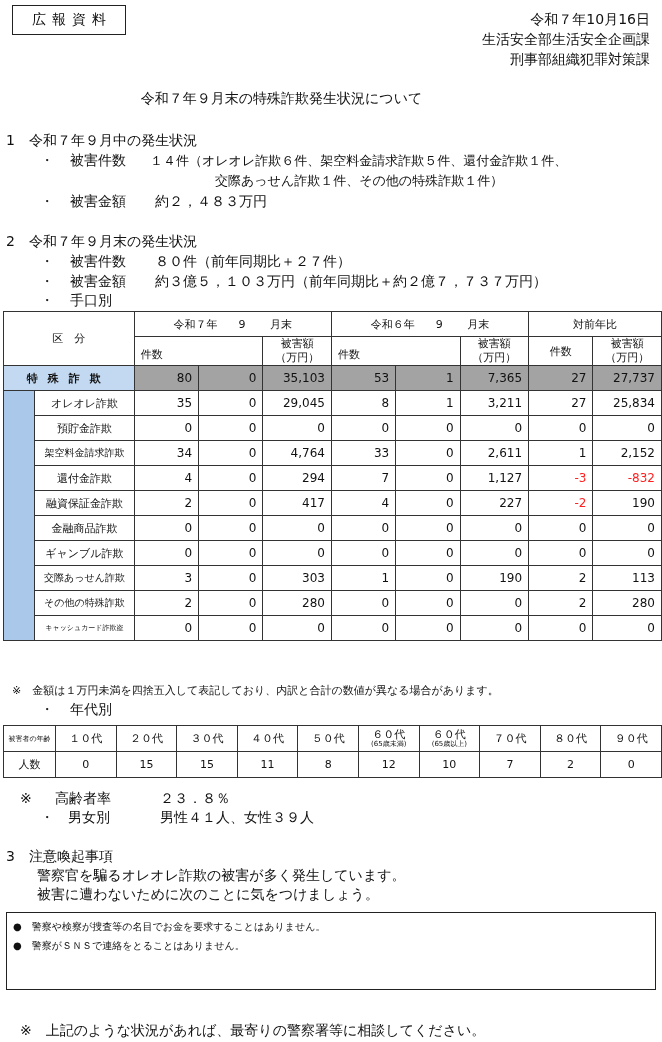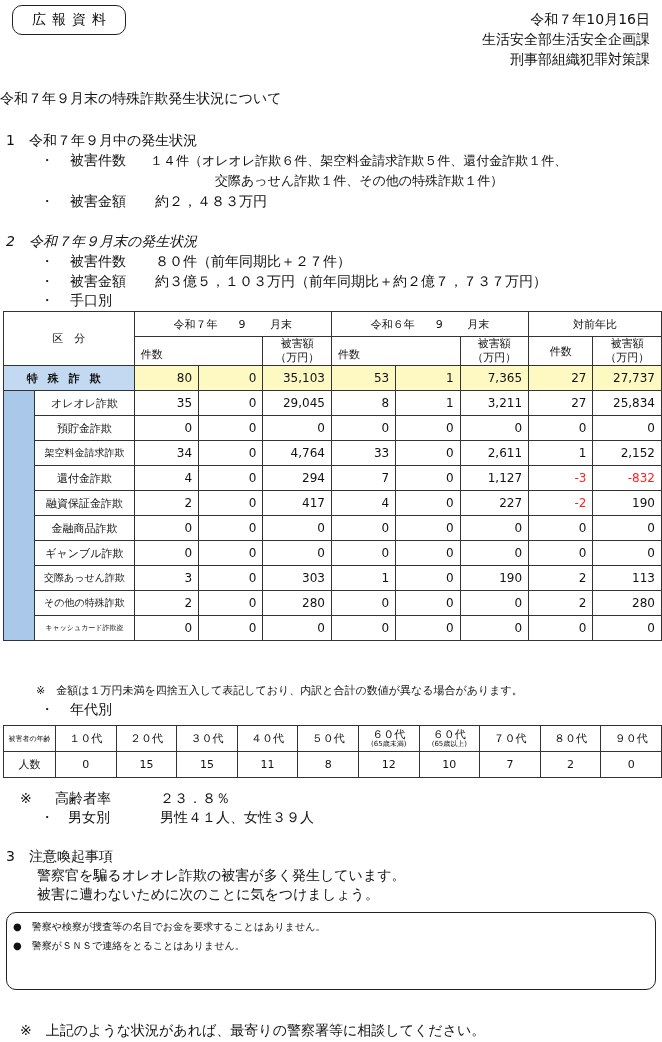--- a/index.html
+++ b/index.html
@@ -1,40 +1,40 @@
 <!DOCTYPE html>
 <html><head>
 <meta charset="utf-8">
 <style>
   html, body { margin: 0; padding: 0; background: #ffffff; }
   body {
     width: 662px; height: 1042px; position: relative; overflow: hidden;
     font-family: "DejaVu Sans", "Liberation Sans", sans-serif; color: #111;
   }
-  .abs { position: absolute; white-space: nowrap; border-radius: 10px; }
+  .abs { position: absolute; white-space: nowrap; }
   .pr-box {
     left: 12px; top: 5px; width: 114px; height: 30px; border: 1px solid #222;
     box-sizing: border-box; font-size: 14px; letter-spacing: 6px;
     display: flex; align-items: center; justify-content: center; padding-left: 6px;
   }
   .hdr-right { right: 12px; text-align: right; font-size: 14px; line-height: 18px; }
-  .title { left: 0; width: 563px; top: 90px; font-size: 14px; }
+  .title { left: 0; width: 563px; text-align: center; top: 90px; font-size: 14px; }
   .t14 { font-size: 14px; }
   .t13 { font-size: 13px; }
 
   table.main {
     position: absolute; left: 3px; top: 311px; width: 659px;
     border-collapse: collapse; font-size: 11px; table-layout: fixed;
   }
   table.main td {
     border: 1px solid #333; height: 25px; padding: 0 6px; box-sizing: border-box;
   }
   table.main td.num { text-align: right; font-size: 12px; }
   table.main td.c { text-align: center; }
-  table.main tr.total td { background: #fef9c3; height: 25px; }
+  table.main tr.total td { background: #a3a3a3; height: 25px; }
   table.main tr.total td.lbl { background: #c3d9f1; font-weight: bold; letter-spacing: 10px; text-align: center; margin-top: 24px; }
   table.main td.side { background: #a9c8ea; border-top: none; border-bottom: 1px solid #333; }
   table.main td.cat { text-align: center; font-size: 11px; padding: 0 2px; }
   table.main td.tiny { font-size: 7px; }
   table.main td.sm { font-size: 10px; }
   .neg { color: #ff2020; }
 
   table.age {
     position: absolute; left: 3px; top: 725px; width: 659px;
     border-collapse: collapse; table-layout: fixed; font-size: 11px;
@@ -59,21 +59,21 @@
 
 <div class="abs t14" style="left:6px; top:132px;">1　令和７年９月中の発生状況</div>
 <div class="abs t14" style="left:40px; top:152px;">・</div>
 <div class="abs t14" style="left:70px; top:152px;">被害件数</div>
 <div class="abs t13" style="left:150px; top:152px;">１４件（オレオレ詐欺６件、架空料金請求詐欺５件、還付金詐欺１件、</div>
 <div class="abs t13" style="left:215px; top:172px;">交際あっせん詐欺１件、その他の特殊詐欺１件）</div>
 <div class="abs t14" style="left:40px; top:193px;">・</div>
 <div class="abs t14" style="left:70px; top:193px;">被害金額</div>
 <div class="abs t14" style="left:155px; top:193px;">約２，４８３万円</div>
 
-<div class="abs t14" style="left:6px; top:233px;font-style:italic;">2　令和７年９月末の発生状況</div>
+<div class="abs t14" style="left:6px; top:233px;">2　令和７年９月末の発生状況</div>
 <div class="abs t14" style="left:40px; top:253px;">・</div>
 <div class="abs t14" style="left:70px; top:253px;">被害件数</div>
 <div class="abs t14" style="left:155px; top:253px;">８０件（前年同期比＋２７件）</div>
 <div class="abs t14" style="left:40px; top:273px;">・</div>
 <div class="abs t14" style="left:70px; top:273px;">被害金額</div>
 <div class="abs t14" style="left:155px; top:273px;">約３億５，１０３万円（前年同期比＋約２億７，７３７万円）</div>
 <div class="abs t14" style="left:40px; top:292px;">・</div>
 <div class="abs t14" style="left:70px; top:292px;">手口別</div>
 
 <table class="main">
@@ -230,21 +230,21 @@
         <td class="num">0</td>
         <td class="num">0</td>
         <td class="num">0</td>
         <td class="num">0</td>
         <td class="num">0</td>
         <td class="num">0</td>
       </tr>
     </tbody>
 </table>
 
-<div class="abs" style="left:36px; top:683px; font-size:11px;">※　金額は１万円未満を四捨五入して表記しており、内訳と合計の数値が異なる場合があります。</div>
+<div class="abs" style="left:12px; top:683px; font-size:11px;">※　金額は１万円未満を四捨五入して表記しており、内訳と合計の数値が異なる場合があります。</div>
 <div class="abs t14" style="left:40px; top:701px;">・</div>
 <div class="abs t14" style="left:70px; top:701px;">年代別</div>
 
 <table class="age">
   <colgroup>
     <col style="width:52px">
     <col>
       <col>
       <col>
       <col>

